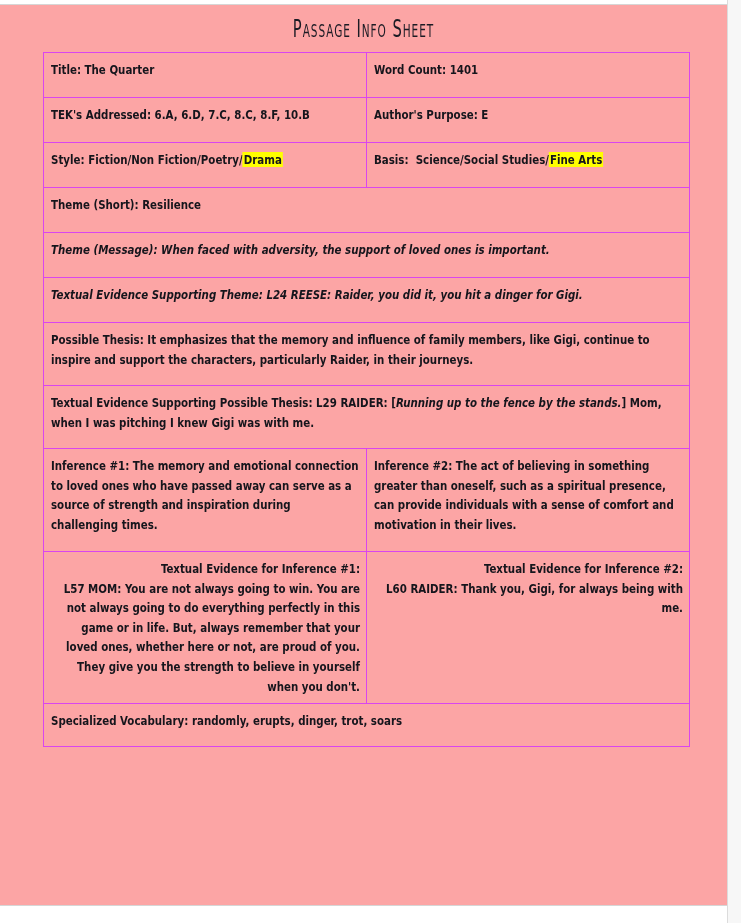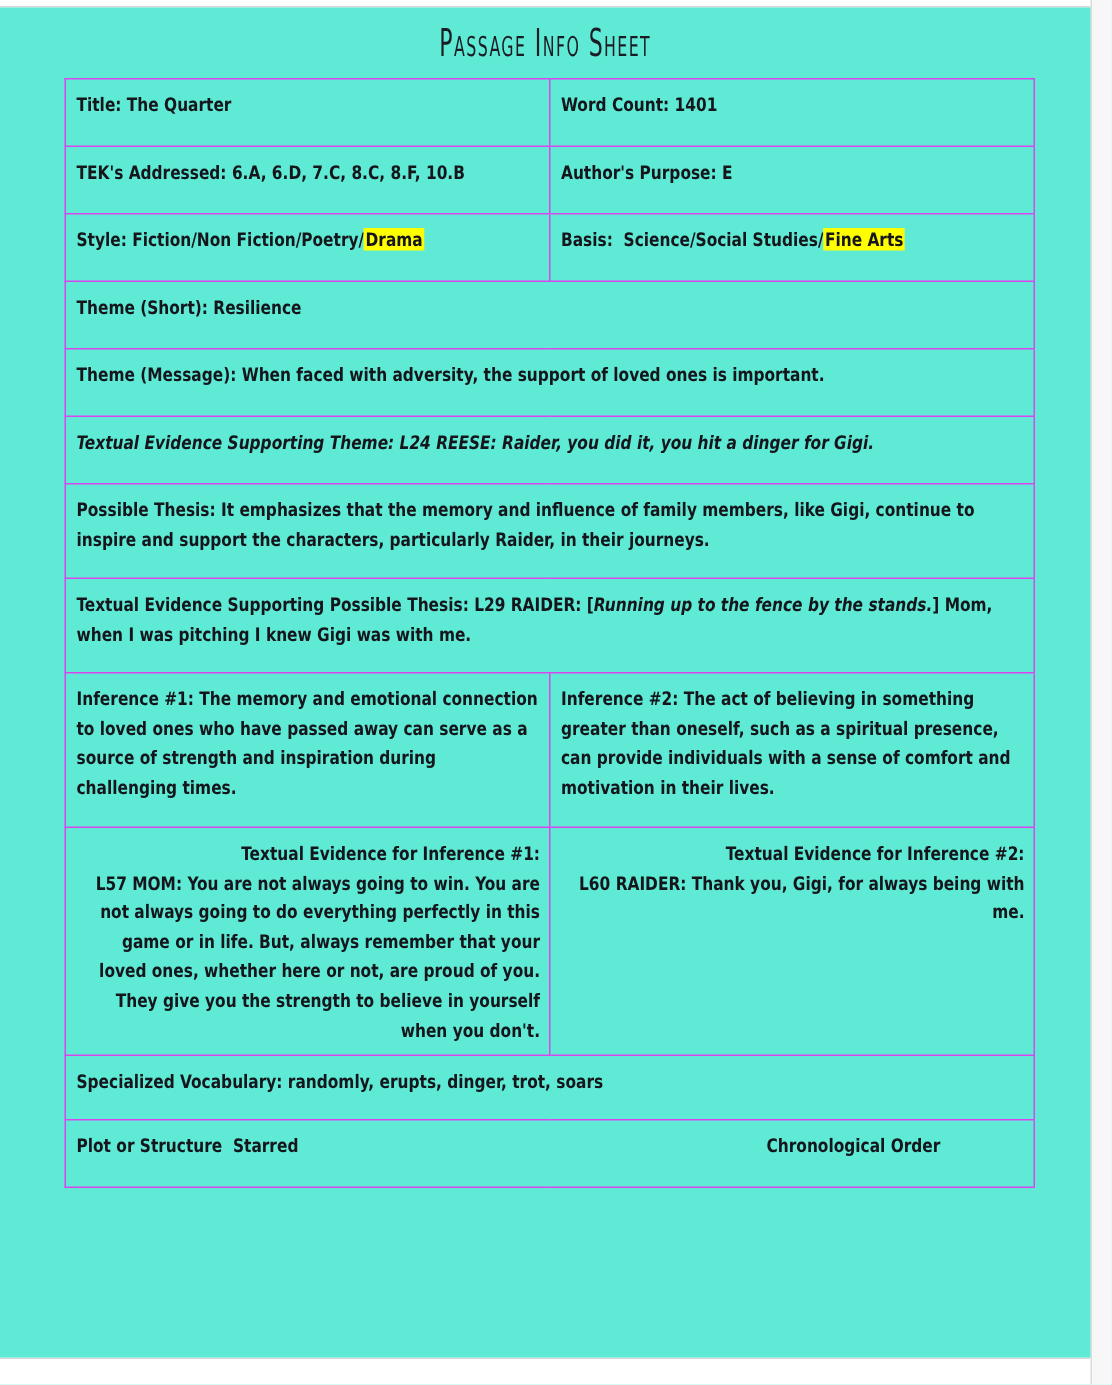--- a/index.html
+++ b/index.html
@@ -36,21 +36,21 @@
     width: 14px;
     height: 923px;
     background: #f7f7f7;
     border-left: 1px solid #dcdcdc;
   }
   .page {
     position: absolute;
     top: 5px; left: 0;
     width: 727px;
     height: 900px;
-    background: #5eead4;
+    background: #fca5a5;
   }
 
   
   .doc-title {
     position: absolute;
     top: 9px;
     left: 0;
     width: 727px;
     text-align: center;
     font-family: "DejaVu Sans Condensed", "Liberation Sans Narrow", "Liberation Sans", sans-serif;
@@ -90,21 +90,21 @@
     transform-origin: left top;
     width: 108.7%;
   }
   .col-left  { width: 323px; }
   .col-right { width: 323px; }
 
   .r-title   td { height: 30px; }
   .r-teks    td { height: 30px; }
   .r-style   td { height: 30px; }
   .r-short   td { height: 30px; }
-  .r-message td { height: 30px; }
+  .r-message td { height: 30px; font-style: italic; }
   .r-evtheme td { height: 30px; font-style: italic; }
   .r-thesis  td { height: 48px; margin-left: 41px; }
   .r-evthesis td { height: 48px; }
   .r-infer   td { height: 88px; }
   .r-evinfer td { height: 124px; text-align: right; }
   .r-vocab   td { height: 28px; }
   .r-plot    td { height: 30px; }
 
   .hl {
     background: #FFFF00;
@@ -215,25 +215,17 @@
           <span class="cell-text"><span>Textual Evidence for Inference #2:</span><br><span>L60 RAIDER: Thank you, Gigi, for always being with me.</span></span>
         </td>
       </tr>
 
       <tr class="r-vocab">
         <td colspan="2">
           <span class="cell-text">Specialized Vocabulary: randomly, erupts, dinger, trot, soars</span>
         </td>
       </tr>
 
-      <tr class="r-plot">
-        <td colspan="2">
-          <span class="plot-row-inner">
-            <span class="plot-left nowrap-gap">Plot or Structure  Starred</span>
-            <span class="plot-right">Chronological Order</span>
-          </span>
-        </td>
-      </tr>
 
     </tbody>
   </table>
 
 </div>
 
 </body></html>

